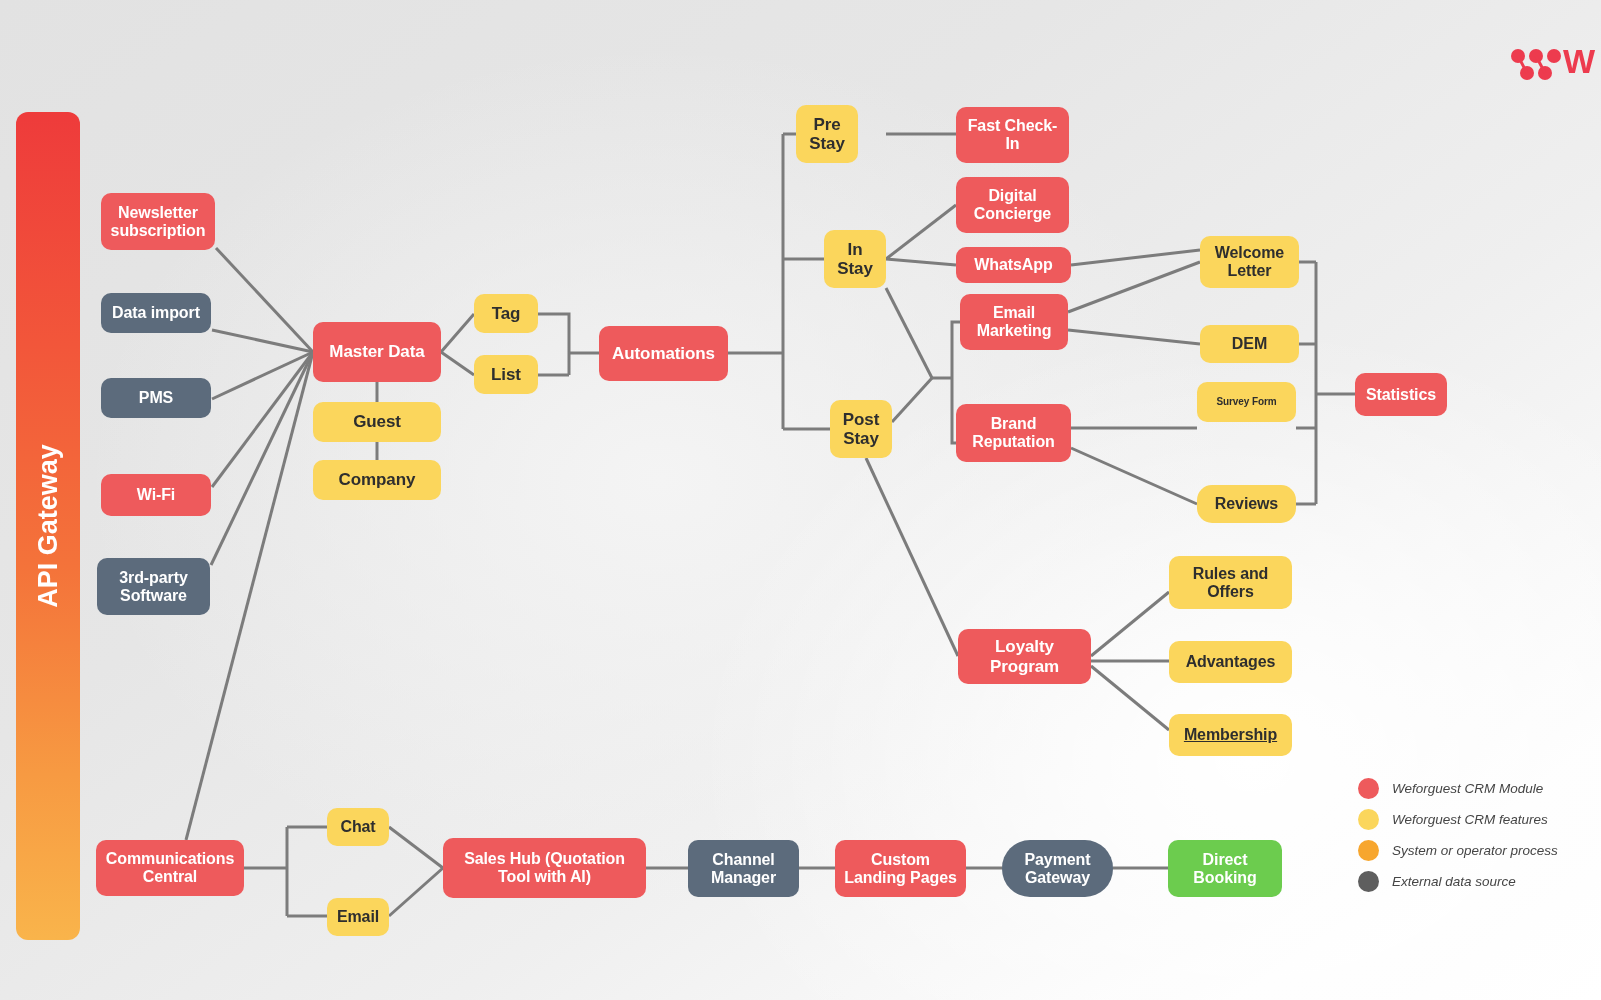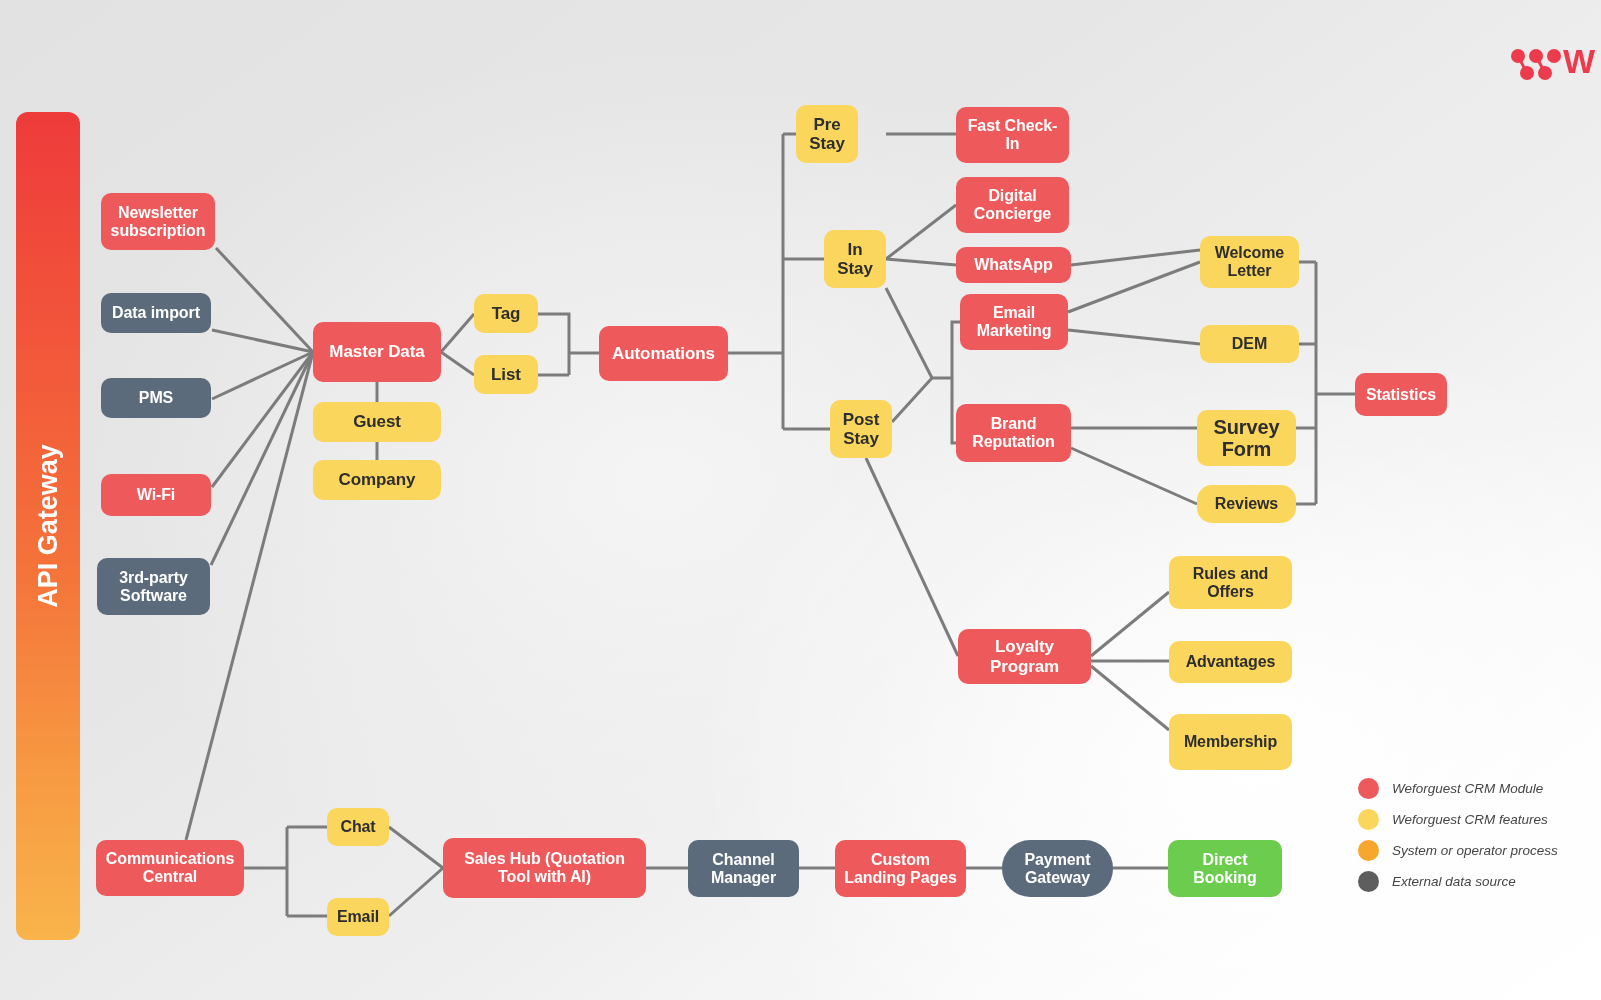--- a/index.html
+++ b/index.html
@@ -146,27 +146,27 @@
       <div class="node yellow" style="left: 796px; top: 105px; width: 62px; height: 58px; font-size: 17px;">Pre Stay</div>
       <div class="node yellow" style="left: 824px; top: 230px; width: 62px; height: 58px; font-size: 17px;">In Stay</div>
       <div class="node yellow" style="left: 830px; top: 400px; width: 62px; height: 58px; font-size: 17px;">Post Stay</div>
       <div class="node red" style="left: 956px; top: 107px; width: 113px; height: 56px; font-size: 16px;">Fast Check-In</div>
       <div class="node red" style="left: 956px; top: 177px; width: 113px; height: 56px; font-size: 16px;">Digital Concierge</div>
       <div class="node red" style="left: 956px; top: 247px; width: 115px; height: 36px; font-size: 16px;">WhatsApp</div>
       <div class="node red" style="left: 960px; top: 294px; width: 108px; height: 56px; font-size: 16px;">Email Marketing</div>
       <div class="node red" style="left: 956px; top: 404px; width: 115px; height: 58px; font-size: 16px;">Brand Reputation</div>
       <div class="node yellow" style="left: 1200px; top: 236px; width: 99px; height: 52px; font-size: 16px;">Welcome Letter</div>
       <div class="node yellow" style="left: 1200px; top: 325px; width: 99px; height: 38px; font-size: 16px;">DEM</div>
-      <div class="node yellow" style="left: 1197px; top: 410px; width: 99px; height: 56px; font-size: 20px;">Survey Form</div>
+      <div class="node yellow" style="left: 1197px; top: 382px; width: 99px; height: 40px; font-size: 10px;">Survey Form</div>
       <div class="node yellow" style="left: 1197px; top: 485px; width: 99px; height: 38px; font-size: 16px; border-radius: 15px;">Reviews</div>
       <div class="node red" style="left: 1355px; top: 373px; width: 92px; height: 43px; font-size: 16px;">Statistics</div>
       <div class="node red" style="left: 958px; top: 629px; width: 133px; height: 55px; font-size: 17px;">Loyalty Program</div>
       <div class="node yellow" style="left: 1169px; top: 556px; width: 123px; height: 53px; font-size: 16px;">Rules and Offers</div>
       <div class="node yellow" style="left: 1169px; top: 641px; width: 123px; height: 42px; font-size: 16px;">Advantages</div>
-      <div class="node yellow" style="left: 1169px; top: 714px; width: 123px; height: 56px; font-size: 16px;">Membership</div>
+      <div class="node yellow" style="left: 1169px; top: 714px; width: 123px; height: 42px; font-size: 16px; text-decoration: underline;">Membership</div>
       <div class="node red" style="left: 96px; top: 840px; width: 148px; height: 56px; font-size: 16px;">Communications Central</div>
       <div class="node yellow" style="left: 327px; top: 808px; width: 62px; height: 38px; font-size: 16px;">Chat</div>
       <div class="node yellow" style="left: 327px; top: 898px; width: 62px; height: 38px; font-size: 16px;">Email</div>
       <div class="node red" style="left: 443px; top: 838px; width: 203px; height: 60px; font-size: 16px;">Sales Hub (Quotation Tool with AI)</div>
       <div class="node gray" style="left: 688px; top: 840px; width: 111px; height: 57px; font-size: 16px;">Channel Manager</div>
       <div class="node red" style="left: 835px; top: 840px; width: 131px; height: 57px; font-size: 16px;">Custom Landing Pages</div>
       <div class="node gray" style="left: 1002px; top: 840px; width: 111px; height: 57px; font-size: 16px; border-radius: 28px;">Payment Gateway</div>
       <div class="node green" style="left: 1168px; top: 840px; width: 114px; height: 57px; font-size: 16px;">Direct Booking</div>
     </div>
 

